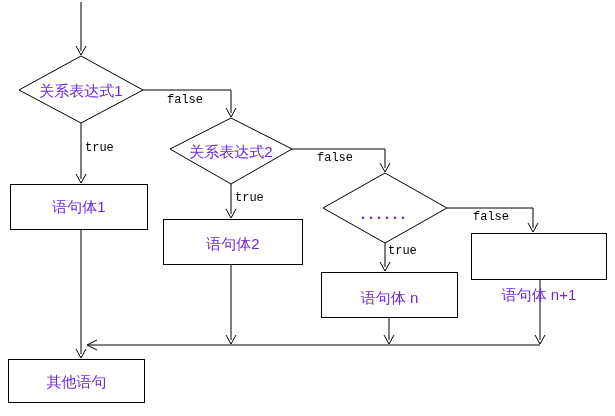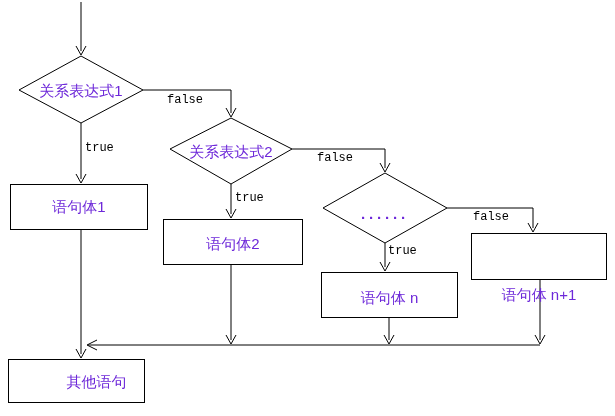--- a/index.html
+++ b/index.html
@@ -120,21 +120,21 @@
   </svg>
 
   <div class="node-label" style="left:20px; top:82px; width:122px; height:16px;">关系表达式1</div>
   <div class="node-label" style="left:170px; top:143px; width:122px; height:16px;text-align:right;">关系表达式2</div>
   <div class="node-label dots-label" style="left:323px; top:209px; width:124px; height:16px;">······</div>
 
   <div class="node-label" style="left:10px; top:184px; width:138px; height:45px;">语句体1</div>
   <div class="node-label" style="left:163px; top:219px; width:140px; height:48px;">语句体2</div>
   <div class="node-label" style="left:321px; top:272px; width:137px; height:51px;">语句体 n</div>
   <div class="node-label" style="left:471px; top:233px; width:136px; height:46px;margin-top:38px;">语句体 n+1</div>
-  <div class="node-label" style="left:8px; top:359px; width:137px; height:44px;padding-left:20px;">其他语句</div>
+  <div class="node-label" style="left:8px; top:359px; width:137px; height:44px;">其他语句</div>
 
   <div class="edge-label" style="left:85px; top:141px;">true</div>
   <div class="edge-label" style="left:167px; top:93px;">false</div>
   <div class="edge-label" style="left:235px; top:191px;">true</div>
   <div class="edge-label" style="left:317px; top:151px;">false</div>
   <div class="edge-label" style="left:388px; top:244px;">true</div>
   <div class="edge-label" style="left:473px; top:210px;">false</div>
 
 </div>
 

